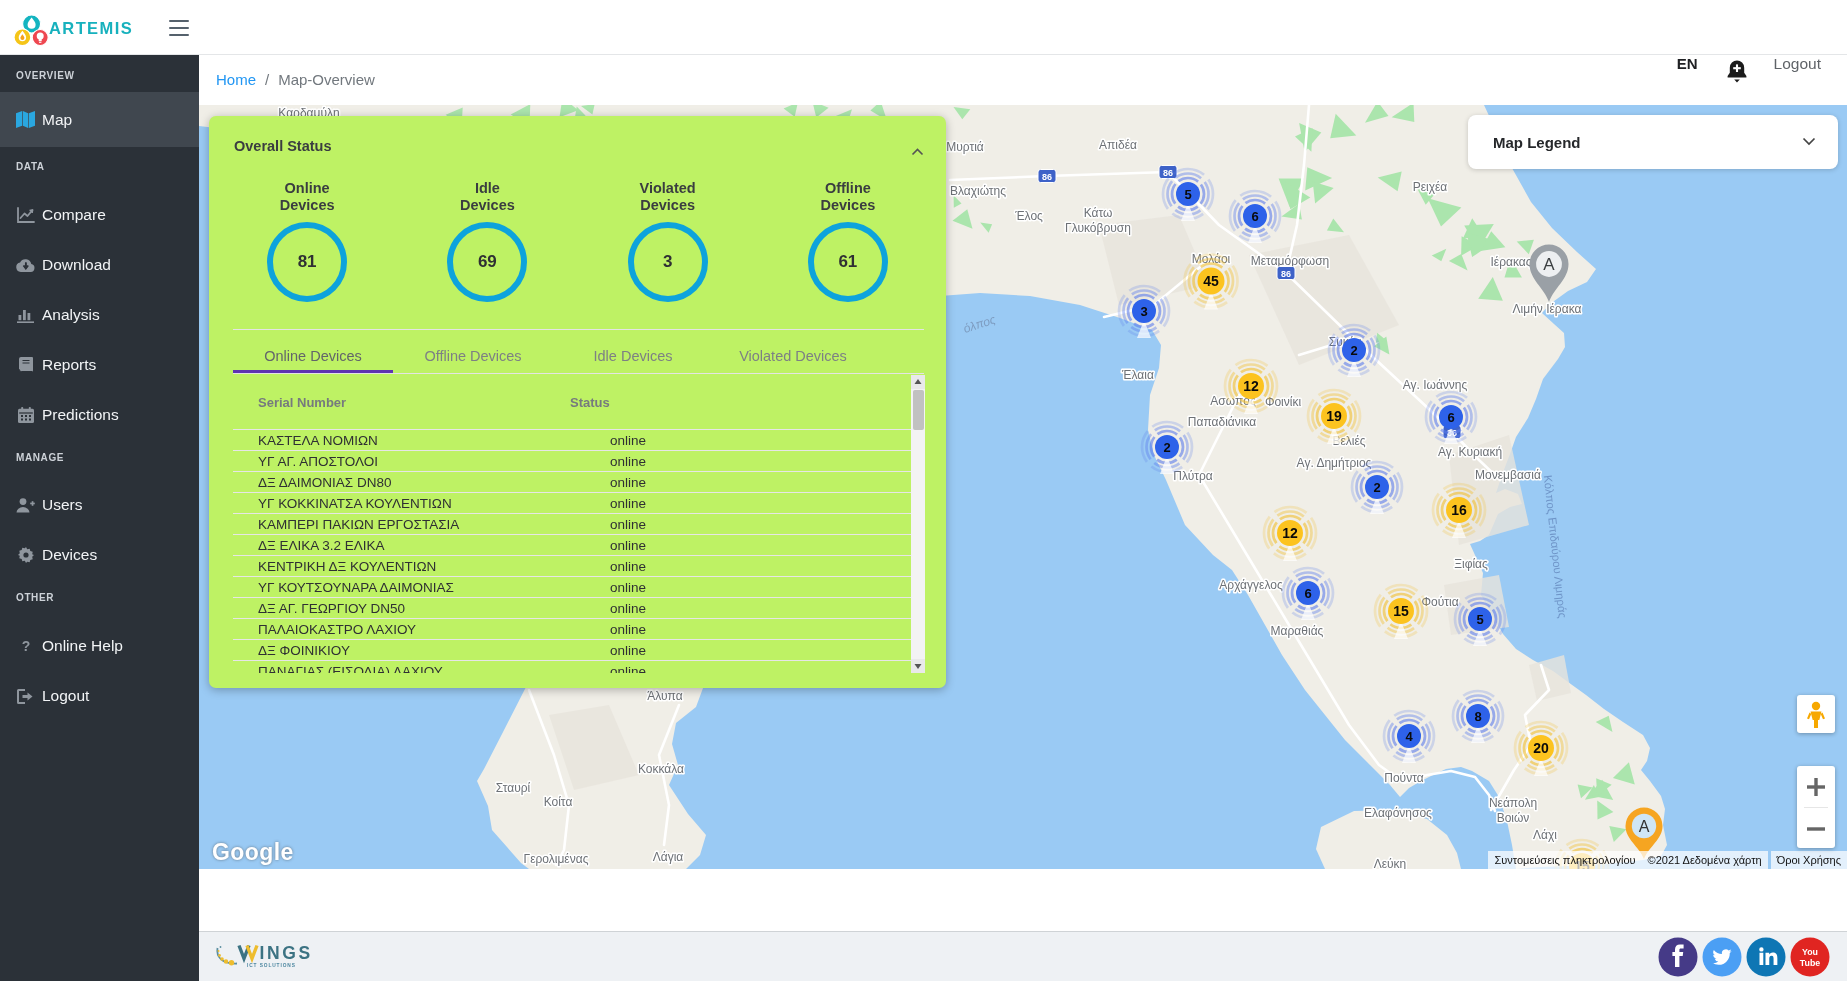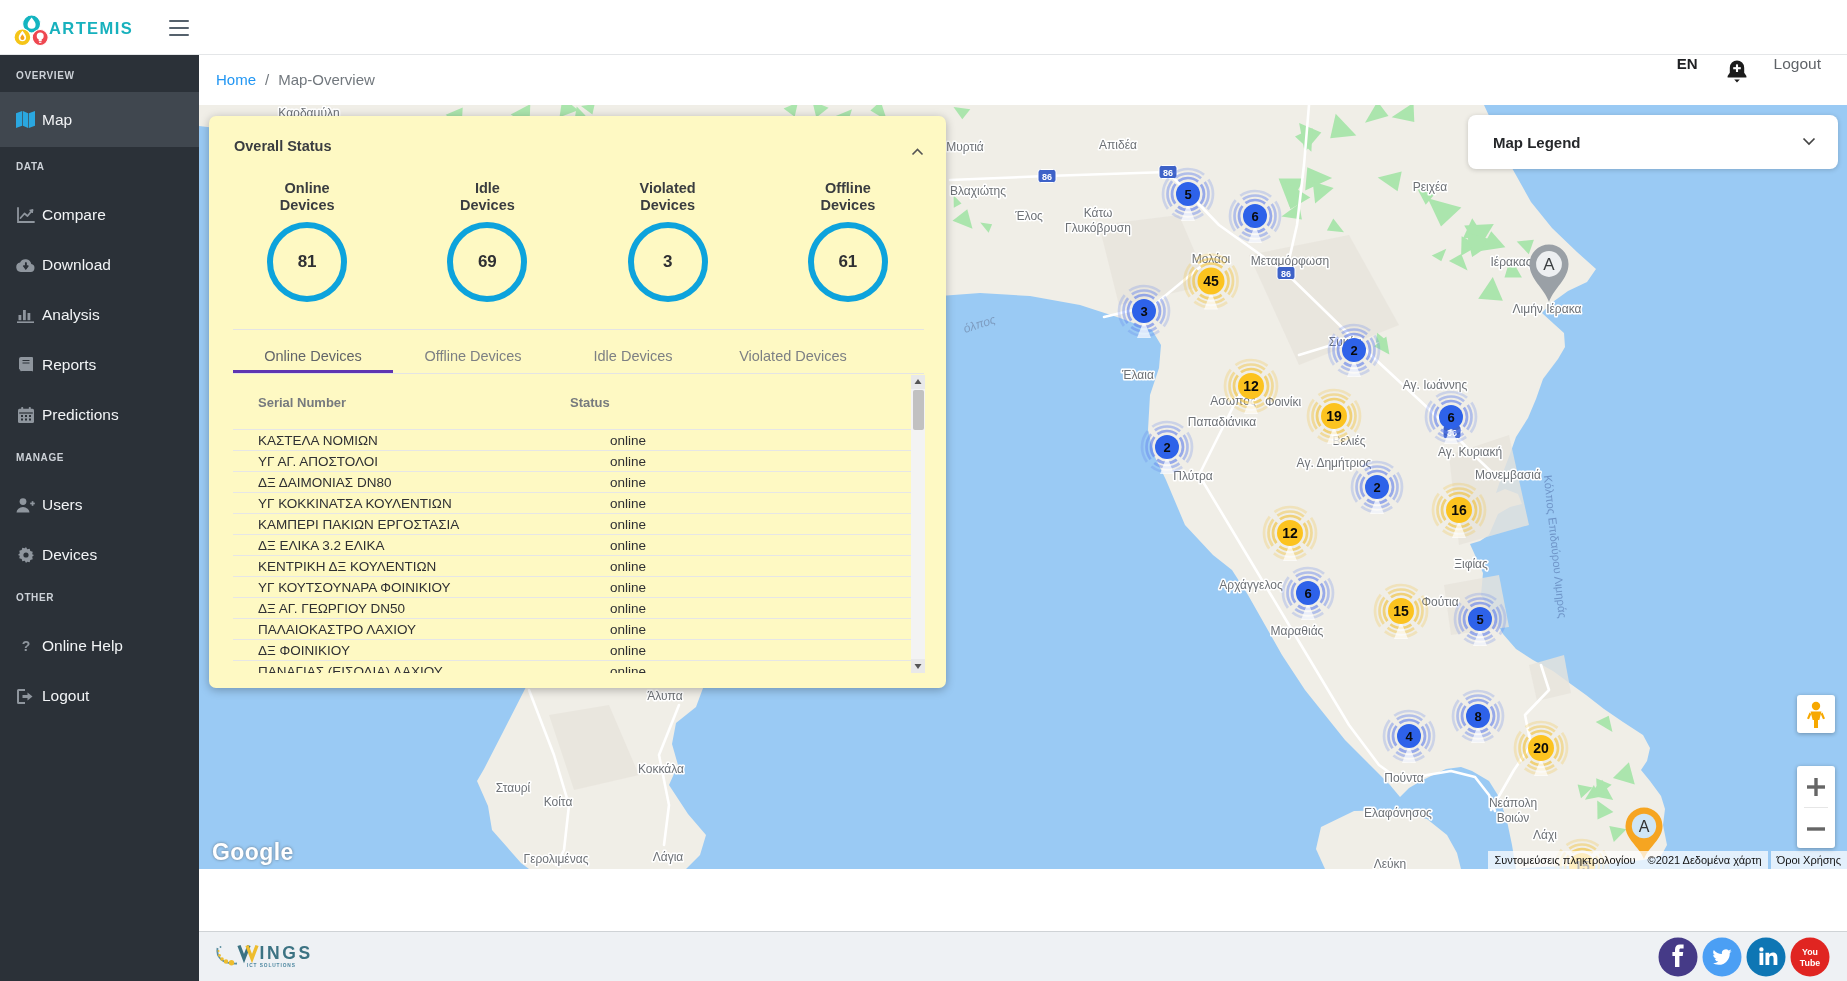--- a/index.html
+++ b/index.html
@@ -14,21 +14,21 @@
 .nic { width:19px; display:inline-flex; justify-content:center; }
 .ntxt { color:#f2f4f6; font-size:15.5px; margin-left:7px; }
 .topbar { position:absolute; left:199px; top:55px; width:1648px; height:50px; background:#fff; z-index:20; }
 .crumb { position:absolute; left:17px; top:16px; font-size:15px; color:#72787e; }
 .crumb a { color:#2196f3; text-decoration:none; }
 .tright { position:absolute; right:26px; top:0; height:50px; display:flex; align-items:flex-start; }
 .en { font-size:15px; font-weight:bold; color:#202124; }
 .bell { margin-left:28px; margin-top:4px; }
 .lgout { margin-left:26px; font-size:15.5px; color:#5f6368; }
 .maparea { position:absolute; left:199px; top:105px; width:1648px; height:764px; overflow:hidden; background:#9acaf4; }
-.card { position:absolute; left:10px; top:11px; width:737px; height:572px; background:#fef9c3; border-radius:7px; box-shadow:0 2px 10px rgba(0,0,0,0.28); z-index:10; }
+.card { position:absolute; left:10px; top:11px; width:737px; height:572px; background:#bef264; border-radius:7px; box-shadow:0 2px 10px rgba(0,0,0,0.28); z-index:10; }
 .ctitle { position:absolute; left:25px; top:22px; font-size:14.5px; font-weight:bold; color:#3a3d40; }
 .chev { position:absolute; right:22px; top:26px; }
 .stats { position:absolute; left:8px; top:64px; width:721px; display:flex; }
 .stat { width:25%; text-align:center; }
 .slbl { font-size:14.5px; font-weight:bold; color:#3a3d40; line-height:17px; }
 .scirc { width:80px; height:80px; border:6px solid #0da3dc; border-radius:50%; margin:8px auto 0; display:flex; align-items:center; justify-content:center; }
 .scirc span { font-size:17px; font-weight:bold; color:#2f3033; }
 .cdivide { position:absolute; left:24px; right:22px; top:213px; border-top:1px solid #e4e4e4; }
 .tabs { position:absolute; left:24px; top:224px; display:flex; border-bottom:1px solid #e4e4e4; width:691px; }
 .tab { width:160px; text-align:center; font-size:14.5px; color:#7d8084; font-weight:500; padding:8px 0 9px; }
@@ -410,21 +410,21 @@
         </div>
         <div class="trow">
           <div class="c1">ΔΞ ΕΛΙΚΑ 3.2 ΕΛΙΚΑ</div>
           <div class="c2">online</div>
         </div>
         <div class="trow">
           <div class="c1">ΚΕΝΤΡΙΚΗ ΔΞ ΚΟΥΛΕΝΤΙΩΝ</div>
           <div class="c2">online</div>
         </div>
         <div class="trow">
-          <div class="c1">ΥΓ ΚΟΥΤΣΟΥΝΑΡΑ ΦΟΙΝΙΚΙΟΥ</div>
+          <div class="c1">ΥΓ ΚΟΥΤΣΟΥΝΑΡΑ ΔΑΙΜΟΝΙΑΣ</div>
           <div class="c2">online</div>
         </div>
         <div class="trow">
           <div class="c1">ΔΞ ΑΓ. ΓΕΩΡΓΙΟΥ DN50</div>
           <div class="c2">online</div>
         </div>
         <div class="trow">
           <div class="c1">ΠΑΛΑΙΟΚΑΣΤΡΟ ΛΑΧΙΟΥ</div>
           <div class="c2">online</div>
         </div>

